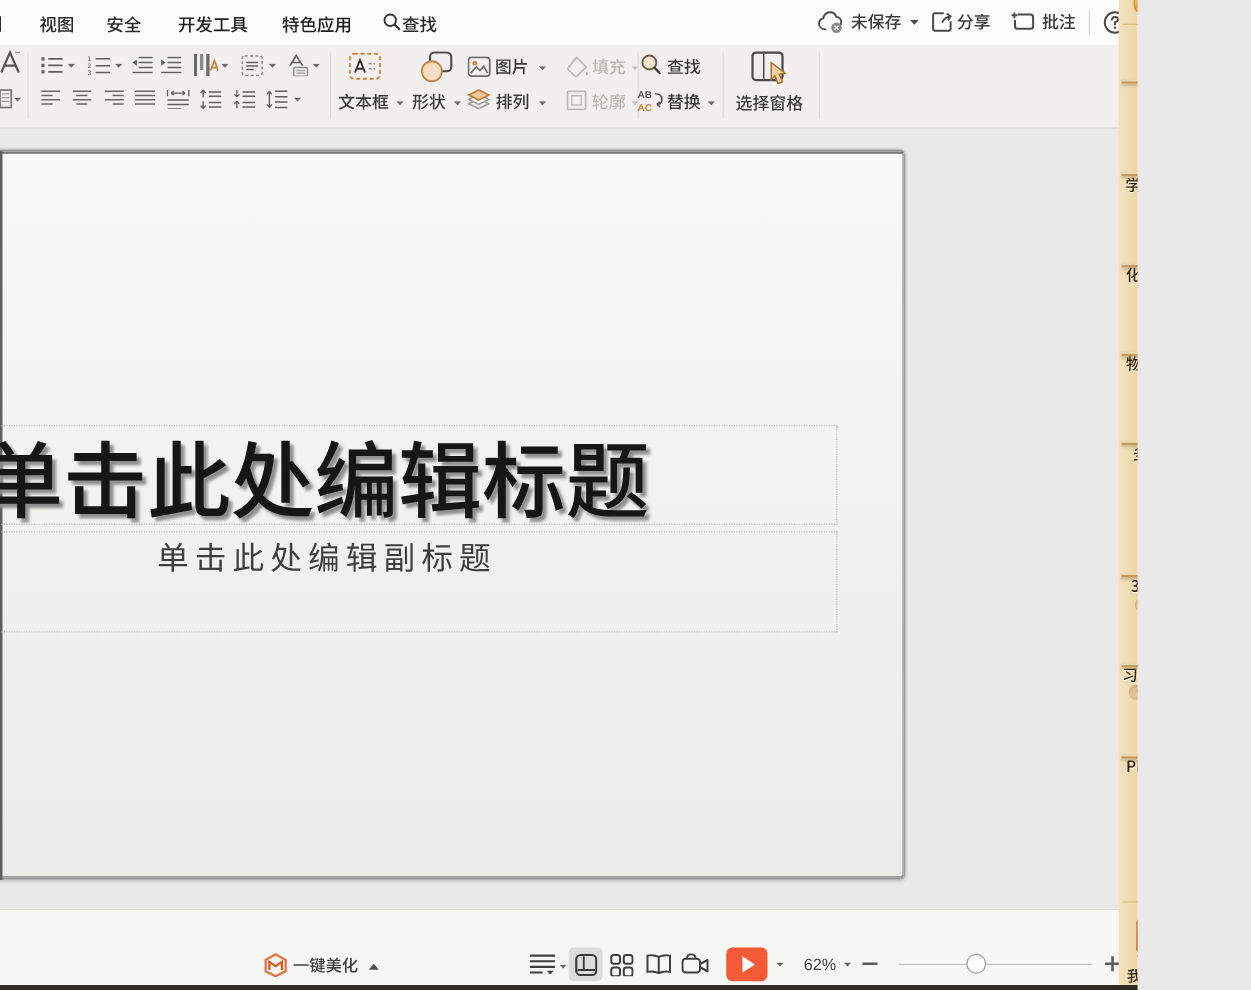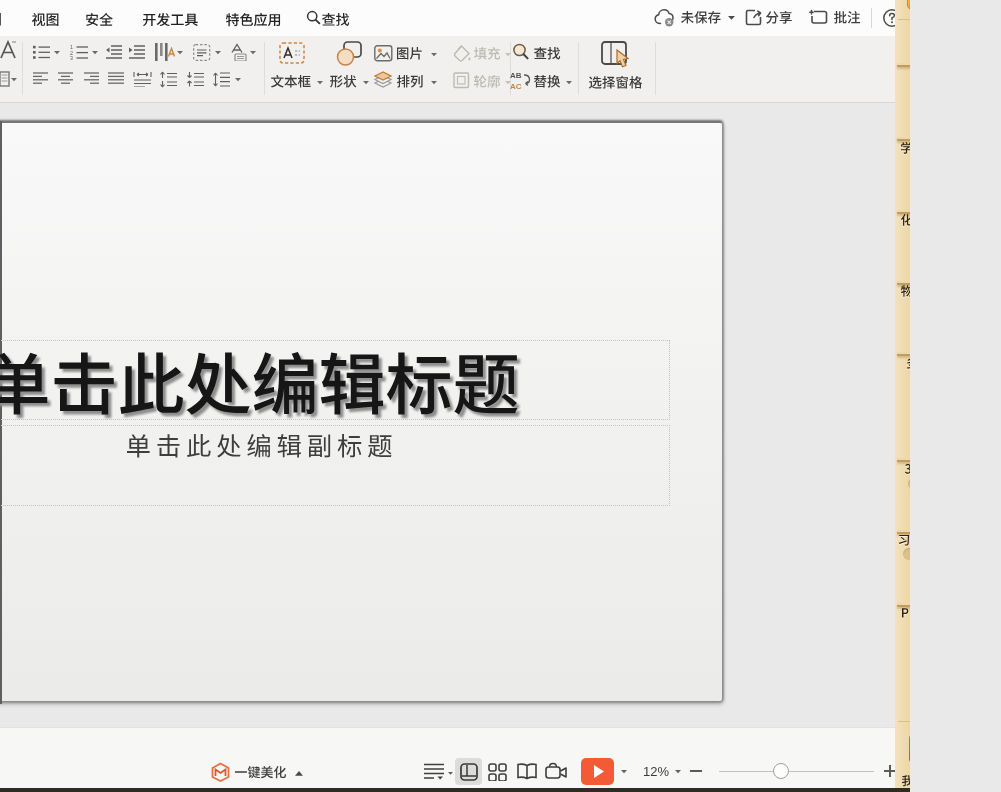--- a/index.html
+++ b/index.html
@@ -675,21 +675,21 @@
         <path d="M15.5 9 L21 6 V15 L15.5 12" fill="none" stroke="#3f3f3f" stroke-width="1.6" stroke-linejoin="round"></path>
         <path d="M4.5 5 Q4.5 1.5 8 1.5 Q11.5 1.5 11.5 5" fill="none" stroke="#3f3f3f" stroke-width="1.5"></path>
       </svg>
 <div class="abs" style="left:581px;top:30px;width:33px;height:27px;background:#f25b35;border-radius:5px"></div>
 <svg class="ticon" style="left:581px;top:30px" width="33" height="27" viewBox="0 0 33 27">
         <path d="M13 7 L23 13.5 L13 20 Z" fill="#fff"></path>
       </svg>
 <svg class="ticon" style="left:621px;top:42px" width="6" height="4.3" viewBox="0 0 6 4.3">
         <path d="M0 0 L6 0 L3 3.3 Z" fill="#5f5f5f"></path>
       </svg>
-<div class="abs" style="left:643px;top:36px;font-size:13px;color:#3c3c3c;font-family:'Liberation Sans'">12%</div>
+<div class="abs" style="left:643px;top:36px;font-size:13px;color:#3c3c3c;font-family:'Liberation Sans'">62%</div>
 <svg class="ticon" style="left:675px;top:42px" width="6" height="4.3" viewBox="0 0 6 4.3">
         <path d="M0 0 L6 0 L3 3.3 Z" fill="#5f5f5f"></path>
       </svg>
 <div class="abs" style="left:690px;top:42px;width:12px;height:2px;background:#5a5a5a"></div>
 <div class="abs" style="left:719px;top:42.5px;width:155px;height:1.5px;background:#c2c2c2"></div>
 <div class="abs" style="left:773px;top:35px;width:16px;height:16px;border-radius:50%;background:#fdfdfd;border:1.4px solid #9f9f9f"></div>
 <div class="abs" style="left:884px;top:42px;width:12px;height:2px;background:#5a5a5a"></div>
 <div class="abs" style="left:889px;top:37px;width:2px;height:12px;background:#5a5a5a"></div>
 <svg class="ticon" style="left:906px;top:35px" width="18" height="17" viewBox="0 0 18 17">
         <path d="M1 5 V1.5 H5 M13 1.5 H17 V5 M17 12 V15.5 H13 M5 15.5 H1 V12" fill="none" stroke="#4f4f4f" stroke-width="1.6"></path>

